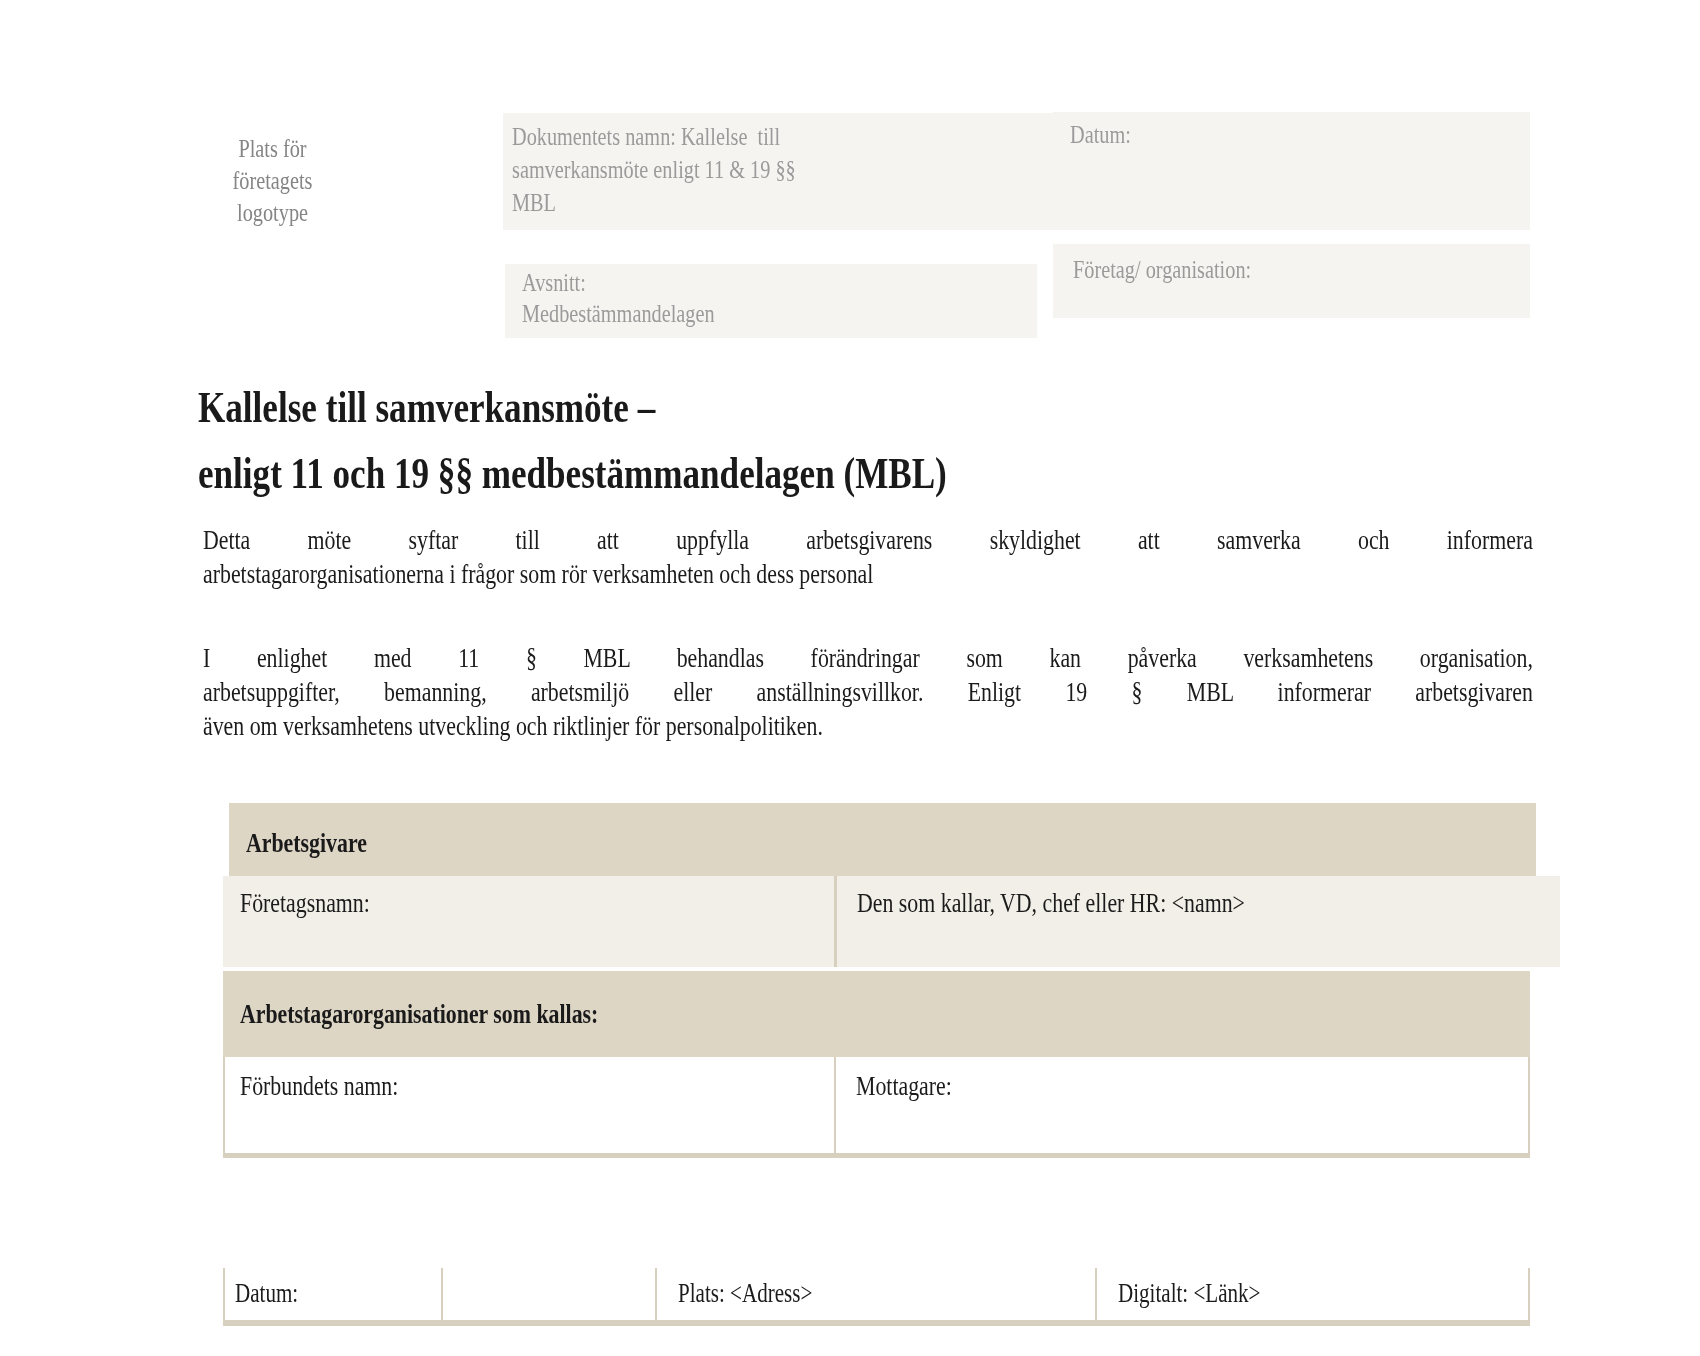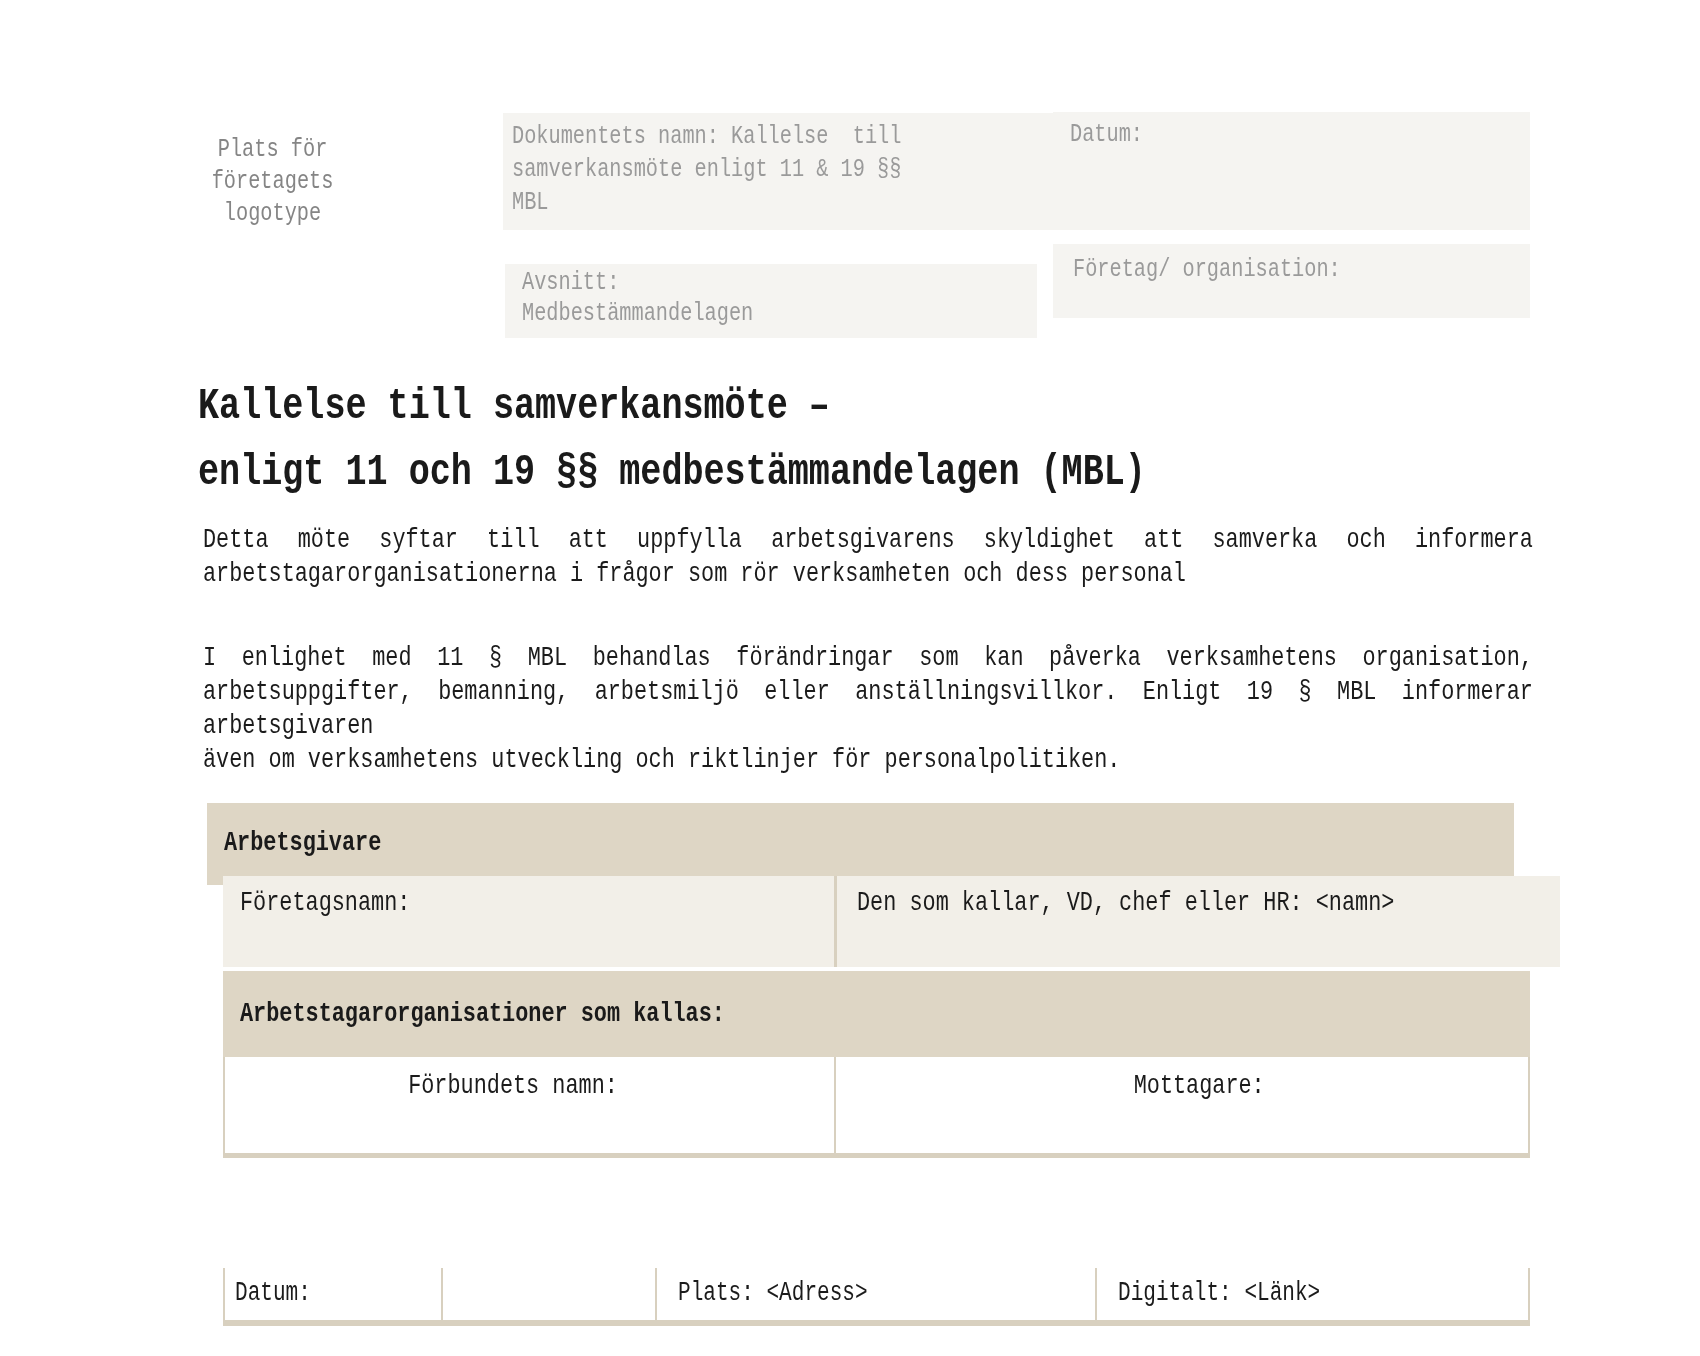--- a/index.html
+++ b/index.html
@@ -1,17 +1,17 @@
 <!DOCTYPE html>
 <html style="--field-bg: #f5f4f1; --tan-bg: #ded6c5; --beige-bg: #f2efe8; --border: #d8d0bf; --gray-text: #9a9a9a; --logo-text: #858585; --body-text: #1b1b1b;"><head>
 <meta charset="utf-8">
 <style>
   html,body{margin:0;padding:0;background:#ffffff;overflow:hidden;}
   .page{position:relative;width:1700px;height:1356px;background:#fff;
-        font-family:Liberation Mono, monospace;color:var(--body-text,#1b1b1b);}
+        font-family:Liberation Serif, serif;color:var(--body-text,#1b1b1b);}
   
   .cond{position:absolute;transform:scaleX(0.78);transform-origin:0 0;}
   .box{position:absolute;background:var(--field-bg,#f5f4f1);}
   .tan{position:absolute;background:var(--tan-bg,#ded6c5);}
   .beige{position:absolute;background:var(--beige-bg,#f2efe8);}
   .whitecell{position:absolute;background:#ffffff;box-sizing:border-box;
              border:2px solid var(--border,#d8d0bf);}
   .divider{position:absolute;top:0;bottom:0;background:var(--border,#d8d0bf);}
   .gray{color:var(--gray-text,#9a9a9a);}
   .lbl{font-size:26px;line-height:33px;white-space:pre;}
@@ -64,39 +64,39 @@
       <div class="jline">Detta möte syftar till att uppfylla arbetsgivarens skyldighet att samverka och informera</div>
       <div class="jline last">arbetstagarorganisationerna i frågor som rör verksamheten och dess personal</div>
     </div>
 
   <div class="cond body-txt para" style="left:203px;top:641px;width:1705px;">
       <div class="jline">I enlighet med 11 § MBL behandlas förändringar som kan påverka verksamhetens organisation,</div>
       <div class="jline">arbetsuppgifter, bemanning, arbetsmiljö eller anställningsvillkor. Enligt 19 § MBL informerar arbetsgivaren</div>
       <div class="jline last">även om verksamhetens utveckling och riktlinjer för personalpolitiken.</div>
     </div>
 
-  <div class="tan" style="left:207px;top:803px;width:1307px;height:82px;">
+  <div class="tan" style="left:229px;top:803px;width:1307px;height:82px;">
     <div class="cond hdr-lbl" style="left:17px;top:23px;width:900px;">Arbetsgivare</div>
   </div>
 
   <div class="beige" style="left:223px;top:876px;width:1307px;height:91px;padding-left:30px;">
     <div class="cell" style="left:0;top:0;width:611px;height:91px;">
       <div class="cond cell-lbl" style="left:17px;top:10px;width:700px;">Företagsnamn:</div>
     </div>
     <div class="divider" style="left:611px;width:3px;"></div>
     <div class="cell" style="left:614px;top:0;width:693px;height:91px;">
       <div class="cond cell-lbl" style="left:20px;top:10px;width:880px;">Den som kallar, VD, chef eller HR: &lt;namn&gt;</div>
     </div>
   </div>
 
   <div class="tan" style="left:223px;top:971px;width:1307px;height:86px;">
     <div class="cond hdr-lbl" style="left:17px;top:26px;width:900px;">Arbetstagarorganisationer som kallas:</div>
   </div>
 
-  <div class="whitecell" style="left:223px;top:1057px;width:1307px;height:101px;border-top:none;border-bottom:5px solid var(--border,#d8d0bf);text-align:center;">
+  <div class="whitecell" style="left:223px;top:1057px;width:1307px;height:101px;border-top:none;border-bottom:5px solid var(--border,#d8d0bf);">
     <div class="cell" style="left:0;top:0;width:609px;height:94px;">
       <div class="cond cell-lbl" style="left:15px;top:12px;width:700px;">Förbundets namn:</div>
     </div>
     <div class="divider" style="left:609px;width:2px;bottom:0;"></div>
     <div class="cell" style="left:611px;top:0;width:692px;height:94px;">
       <div class="cond cell-lbl" style="left:20px;top:12px;width:880px;">Mottagare:</div>
     </div>
   </div>
 
 

